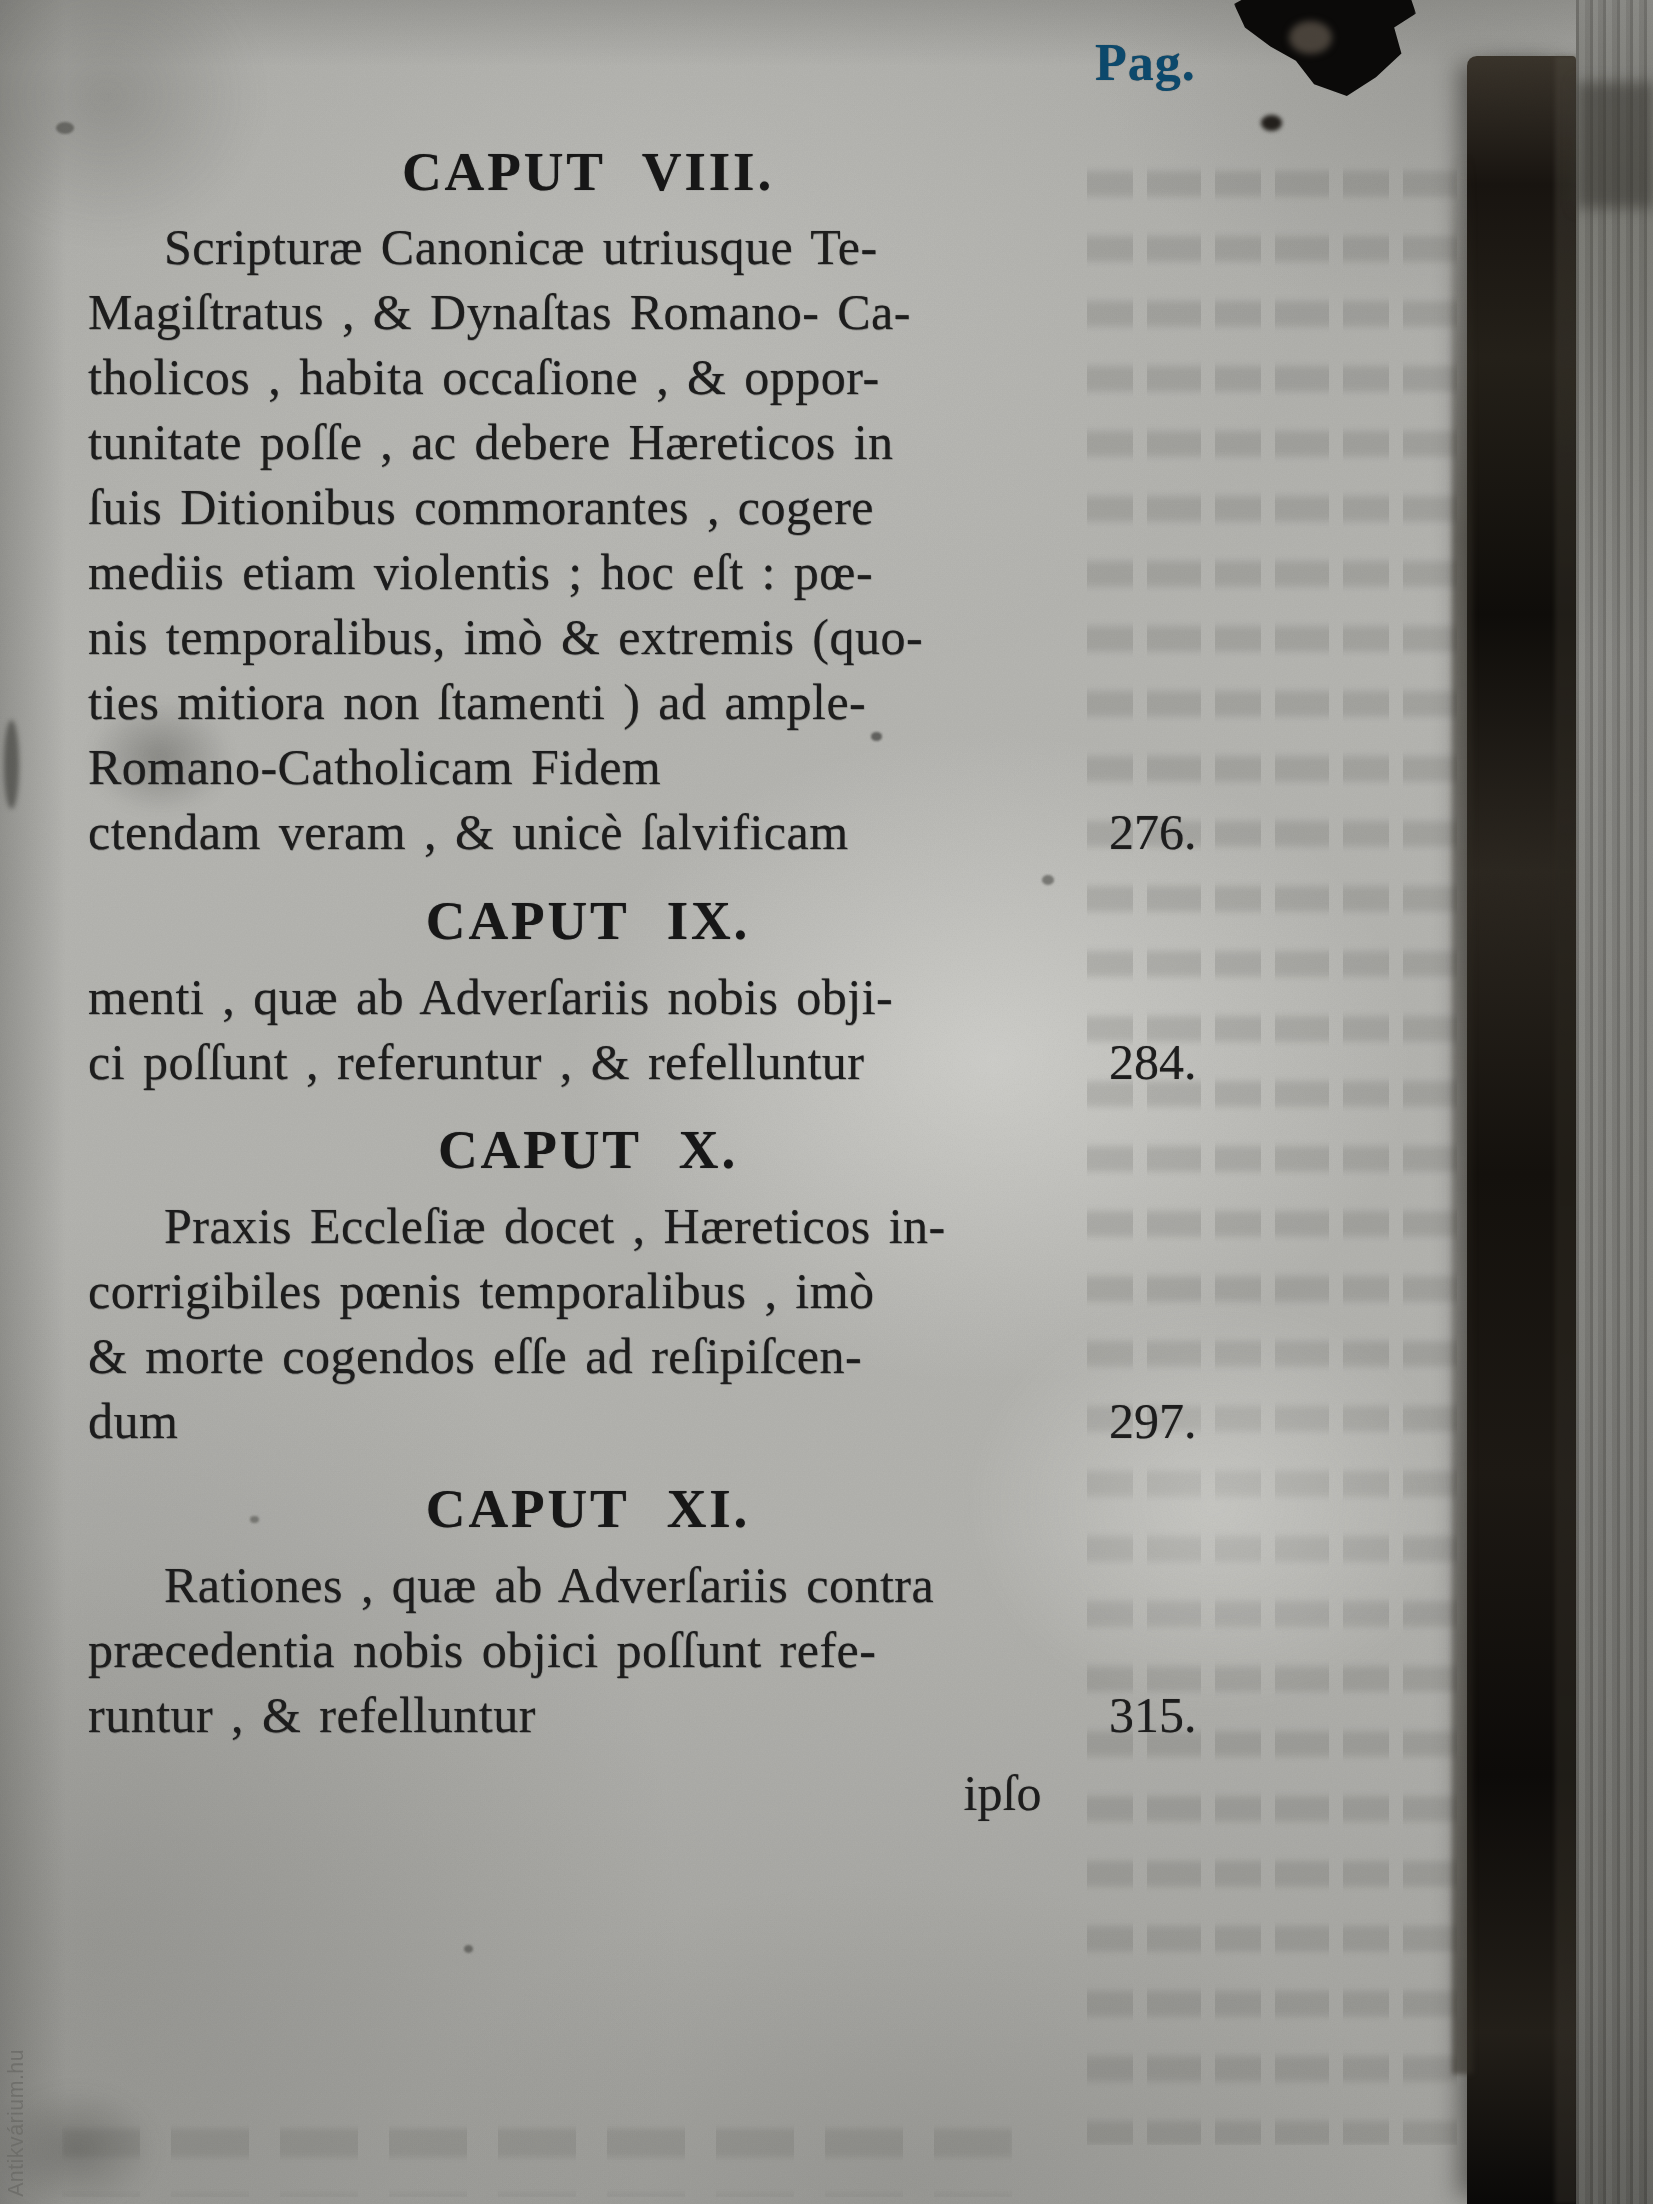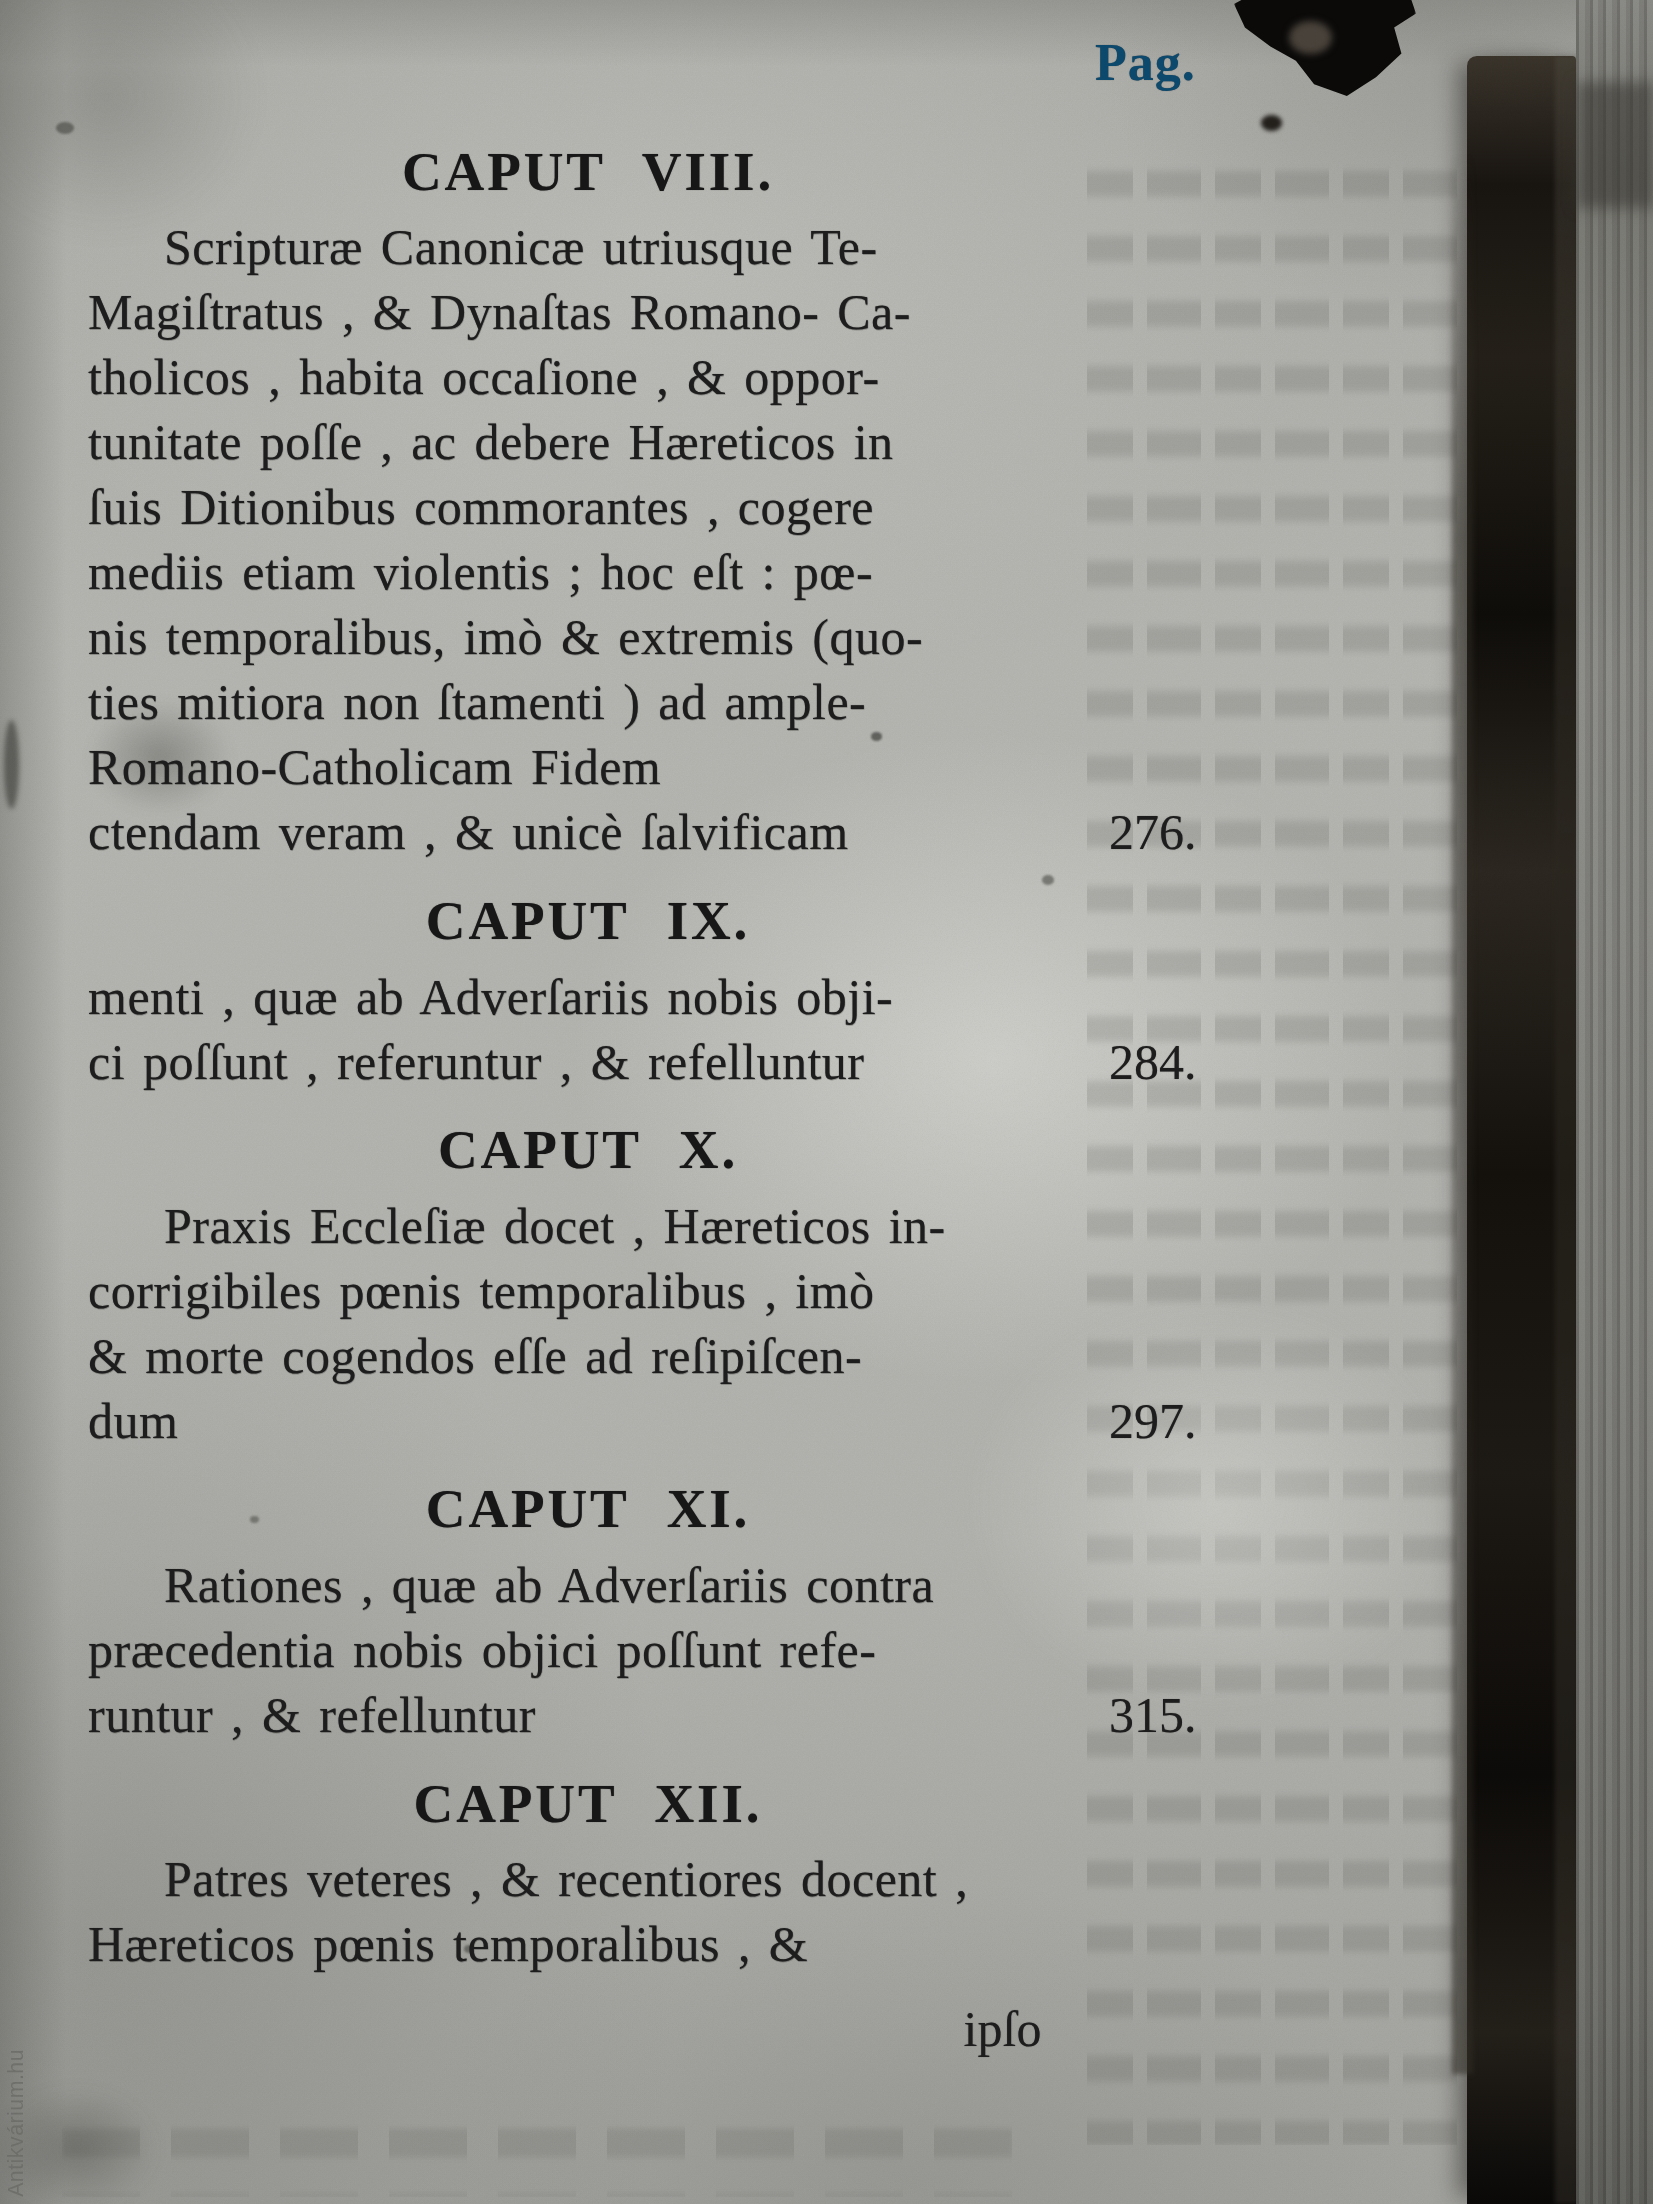--- a/index.html
+++ b/index.html
@@ -42,21 +42,21 @@
     letter-spacing:0.5px; word-spacing:4.9px;
     text-shadow:0 0 1px rgba(25,25,25,.55), 0.5px 0.5px 0 rgba(25,25,25,.22);
   }
   .line.first { text-indent:76px; }
   .pagenum {
     position:absolute; left:1021px; bottom:0; width:184px;
     font-size:50px; line-height:65px;
     text-shadow:0 0 1px rgba(25,25,25,.55);
   }
   .catchword {
-    margin-top:20px; text-align:right; padding-right:13.6px;
+    margin-top:13px; text-align:right; padding-right:13.6px;
     font-size:50px; line-height:65px;
     text-shadow:0 0 1px rgba(25,25,25,.55);
   }
   .pag-label {
     position:absolute; left:1095px; top:33px;
     font-size:52px; font-weight:bold; letter-spacing:1px; color:#0c4a6e;
     text-shadow:0 0 1px rgba(25,25,25,.55); filter:blur(0.3px);
   }
 
   
@@ -208,25 +208,20 @@
     </section>
 
     <section class="chapter">
       <h2 class="caput">CAPUT XI.</h2>
       <div class="line first">Rationes , quæ ab Adverſariis contra</div>
       <div class="line">præcedentia nobis objici poſſunt refe-</div>
       <div class="line">runtur , &amp; refelluntur</div>
       <div class="pagenum">315.</div>
     </section>
 
-    <section class="chapter">
-      <h2 class="caput">CAPUT XII.</h2>
-      <div class="line first">Patres veteres , &amp; recentiores docent ,</div>
-      <div class="line">Hæreticos pœnis temporalibus , &amp;</div>
-    </section>
 
     <div class="catchword">ipſo</div>
 
   </main>
 
   <div class="watermark">Antikvárium.hu</div>
 
   <svg class="grain" width="1654" height="2205" viewBox="0 0 1704 2272">
     <filter id="grainNoise">
       <feTurbulence type="fractalNoise" baseFrequency="0.8" numOctaves="2" stitchTiles="stitch"></feTurbulence>

